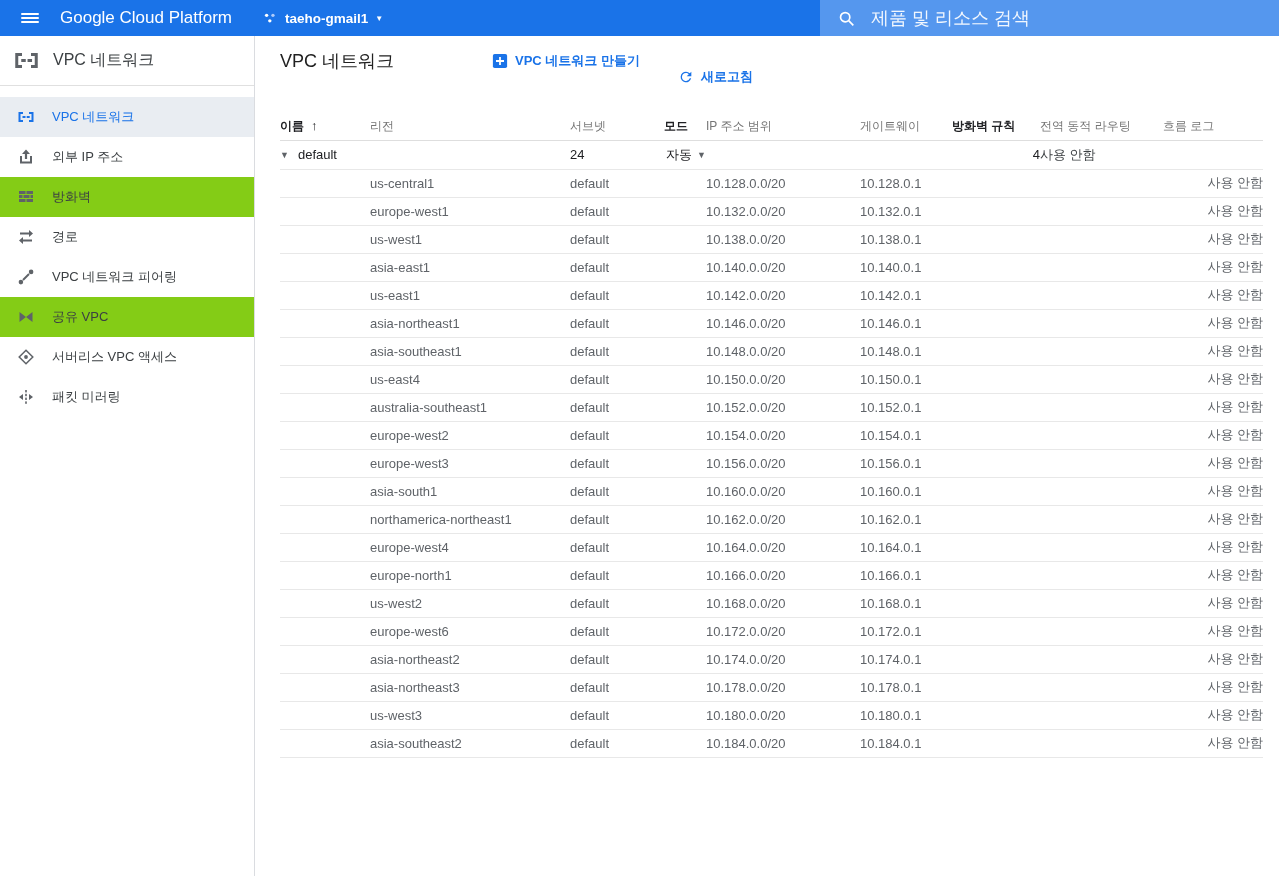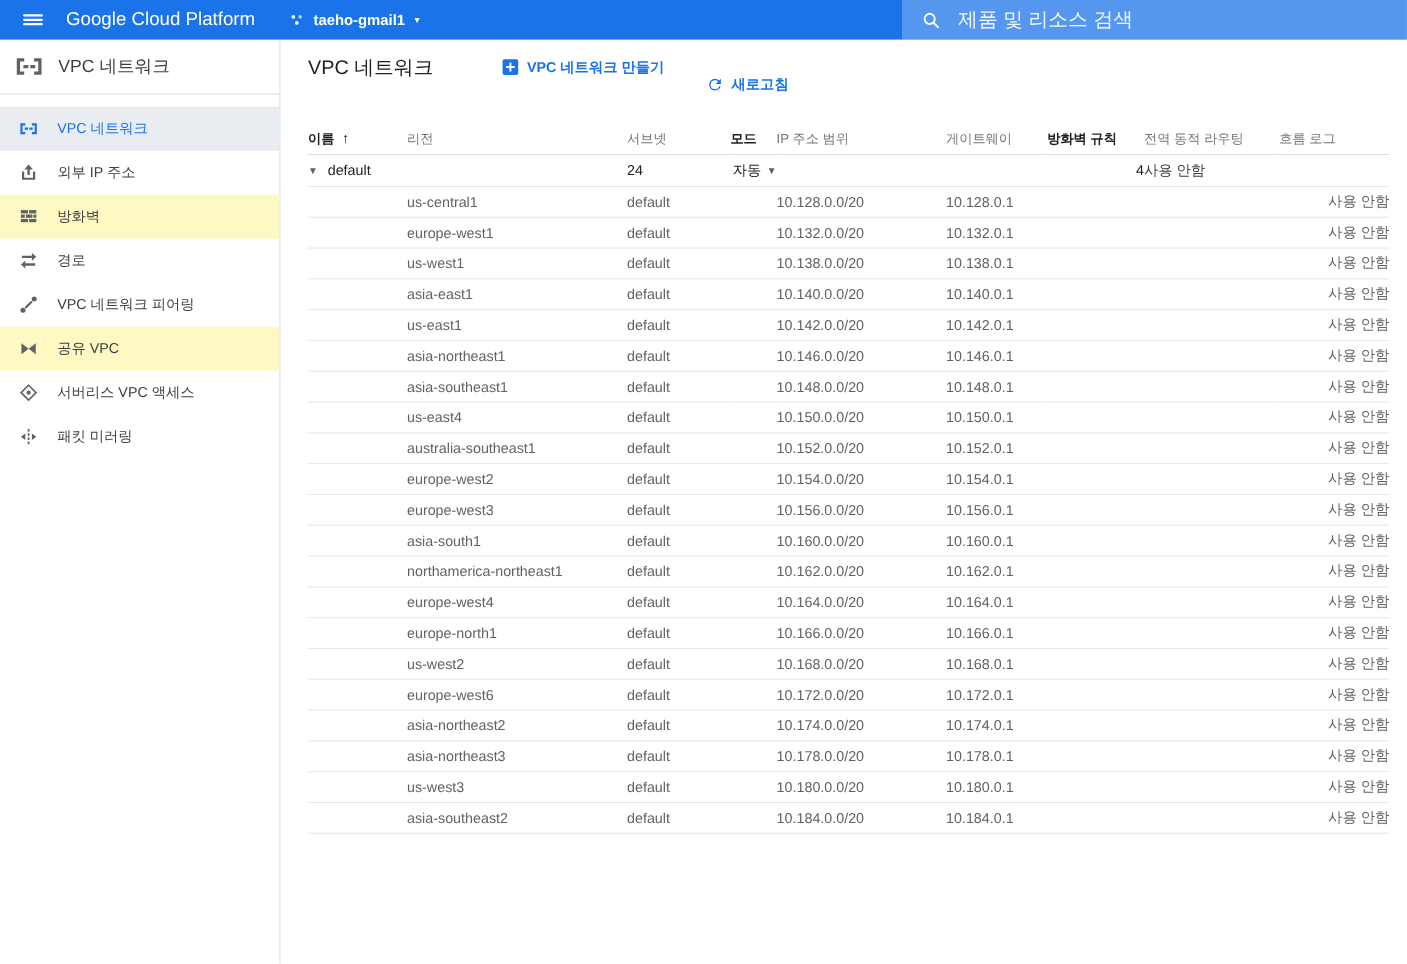--- a/index.html
+++ b/index.html
@@ -35,33 +35,33 @@
   .sidebar { position:absolute; top:36px; left:0; width:255px; bottom:0;
     background:#fff; border-right:1px solid #dadce0; }
   .sidebar-header { height:50px; display:flex; align-items:center; gap:13px;
     padding-left:13px; border-bottom:1px solid #e0e0e0; }
   .sidebar-logo { width:27px; height:27px; color:#5f6368; display:inline-flex; }
   .sidebar-logo svg { width:100%; height:100%; }
   .sidebar-title { font-size:16px; color:#3c4043; white-space:nowrap; }
   .sidebar-nav { margin-top:11px; }
   .nav-item { height:40px; display:flex; align-items:center; gap:17px;
     padding-left:17px; font-size:13px; color:#3c4043; cursor:pointer; white-space:nowrap; }
-  .nav-item.shaded { background:#fef9c3; }
+  .nav-item.shaded { background:#84cc16; }
   .nav-item.selected { background:#e9edf2; color:#1a73e8; }
   .nav-icon { width:18px; height:18px; color:#5f6368; flex:none; display:inline-flex; }
   .nav-icon svg { width:100%; height:100%; }
   .nav-item.selected .nav-icon { color:#1a73e8; }
 
   
   .main { position:absolute; left:256px; top:36px; right:0; bottom:0; overflow:hidden; background:#fff; }
   .page-header { height:50px; display:flex; align-items:center; padding-left:24px; }
   .page-title { font-size:18px; font-weight:normal; color:#212121; margin:0; white-space:nowrap; }
   .action-btn { display:flex; align-items:center; gap:7px; border:none; background:none;
     color:#1a73e8; font-size:13px; font-weight:bold; cursor:pointer; font-family:inherit; padding:0; white-space:nowrap; }
-  .create-btn { margin-left:62px; }
+  .create-btn { margin-left:98px; }
   .refresh-btn { margin-left:38px;margin-top:32px; }
   .btn-icon { width:16px; height:16px; display:inline-flex; }
   .btn-icon svg { width:100%; height:100%; }
 
   
   .table-wrap { margin:28px 0 0 24px; }
   .vpc-table { border-collapse:collapse; table-layout:fixed; width:983px; }
   .vpc-table th { height:26px; border-bottom:1px solid #dedede; font-size:12px; font-weight:normal;
     color:#757575; text-align:left; padding:0; white-space:nowrap; overflow:hidden; }
   .vpc-table th.th-bold { color:#202124; font-weight:bold; }

